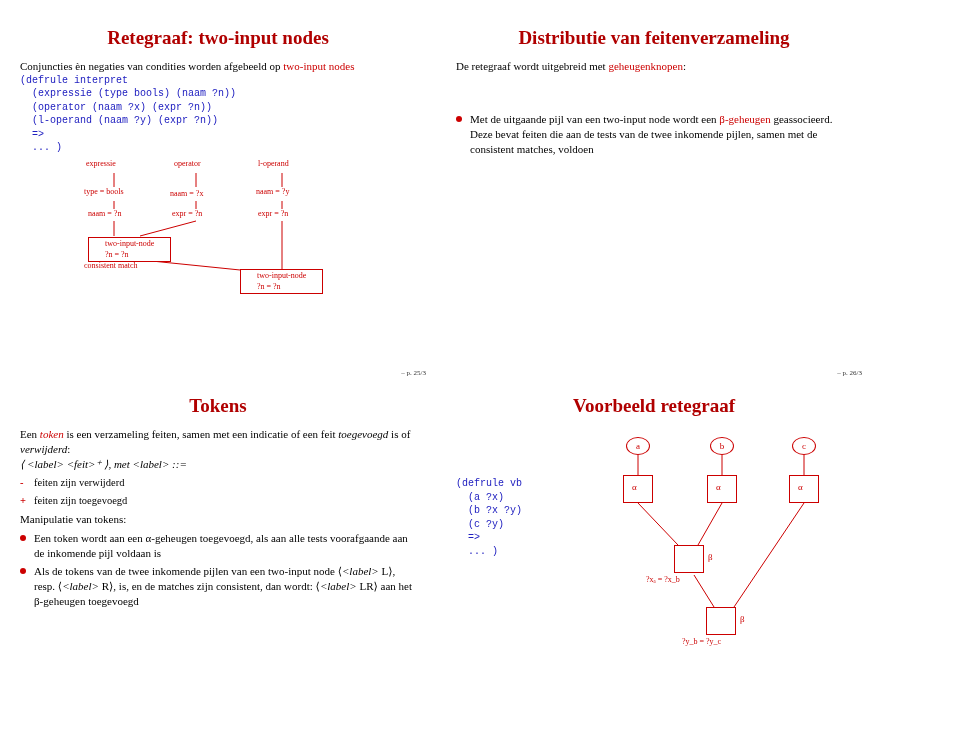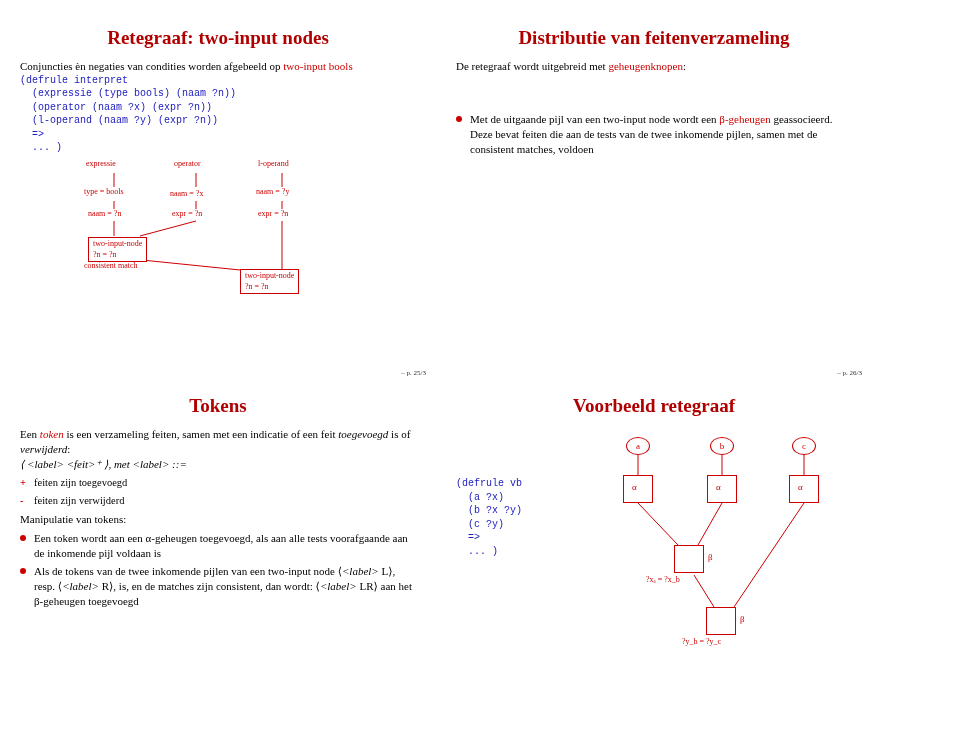--- a/index.html
+++ b/index.html
@@ -44,42 +44,42 @@
   }
   .sub { padding-left: 14px; font-size: 10.5px; }
   .sub::before { content: "+"; color: #c00; position: absolute; left: 0; top: 0; width: auto; height: auto; background: none; border-radius: 0; font-weight: bold; }
   .sub.minus::before { content: "-"; }
   .pageno { position: absolute; bottom: 4px; right: 10px; font-size: 7px; color: #333; }
   .italic { font-style: italic; }
   
   .dia1 { position: relative; width: 300px; height: 150px; margin: 6px 0 0 60px; font-size: 8px; }
   .dia1 .lbl { position: absolute; text-align: center; }
   .dia1 .node-lbl { color: #c00; }
-  .dia1 .box { position: absolute; border: 1px solid #c00; padding: 1px 4px; color: #c00; background: #fff; }
+  .dia1 .box { position: absolute; border: 1px solid #c00; padding: 1px 16px; color: #c00; background: #fff; }
   .dia1 svg { position: absolute; left: 0; top: 0; }
   
   .dia2 { position: relative; width: 230px; height: 240px; font-size: 9px; }
   .dia2 svg { position: absolute; left:0; top:0; }
   .dia2 .oval { position:absolute; width:24px; height:18px; border:1px solid #c00; border-radius: 50%; color:#c00; text-align:center; line-height:17px; background:#fff; }
   .dia2 .rect { position:absolute; width:30px; height:28px; border:1px solid #c00; background:#fff; }
   .dia2 .gl { position:absolute; color:#c00; }
   .dia2 .eq { position:absolute; color:#c00; font-size:8px; }
   .slide3-flex { display:flex; gap:20px; }
 </style>
 </head>
 <body>
 
 <div class="grid">
 
 <div class="slide">
   <div class="title">Retegraaf: two-input nodes</div>
   <div class="body">
     <div>
       <span>Conjuncties èn negaties van condities worden afgebeeld op</span>
-      <span class="red">two-input bools</span>
+      <span class="red">two-input nodes</span>
     </div>
     <div class="mono blue">(defrule interpret
   (expressie (type bools) (naam ?n))
   (operator (naam ?x) (expr ?n))
   (l-operand (naam ?y) (expr ?n))
   =&gt;
   ... )</div>
 
     <div class="dia1">
       <svg width="300" height="150">
@@ -140,22 +140,22 @@
 
 <div class="slide">
   <div class="title">Tokens</div>
   <div class="body">
     <div>
       <span>Een </span><span class="red italic">token</span><span> is een verzameling feiten, samen met een indicatie of een feit </span><span class="italic">toegevoegd</span><span> is of </span><span class="italic">verwijderd</span><span>:</span>
     </div>
     <div>
       <span class="italic">⟨ &lt;label&gt;  &lt;feit&gt;⁺ ⟩, met &lt;label&gt; ::=</span>
     </div>
+    <div class="bullet sub minus"><span>feiten zijn verwijderd</span></div>
     <div class="bullet sub"><span>feiten zijn toegevoegd</span></div>
-    <div class="bullet sub minus"><span>feiten zijn verwijderd</span></div>
     <div>Manipulatie van tokens:</div>
     <div class="bullet">
       <span>Een token wordt aan een </span><span>α</span><span>-geheugen toegevoegd, als aan alle tests voorafgaande aan de inkomende pijl voldaan is</span>
     </div>
     <div class="bullet">
       <span>Als de tokens van de twee inkomende pijlen van een two-input node ⟨</span><span class="italic">&lt;label&gt;</span><span> L⟩, resp. ⟨</span><span class="italic">&lt;label&gt;</span><span> R⟩, is, en de matches zijn consistent, dan wordt: ⟨</span><span class="italic">&lt;label&gt;</span><span> LR⟩ aan het </span><span>β</span><span>-geheugen toegevoegd</span>
     </div>
   </div>
   <div class="pageno">– p. 27/3</div>
 </div>

